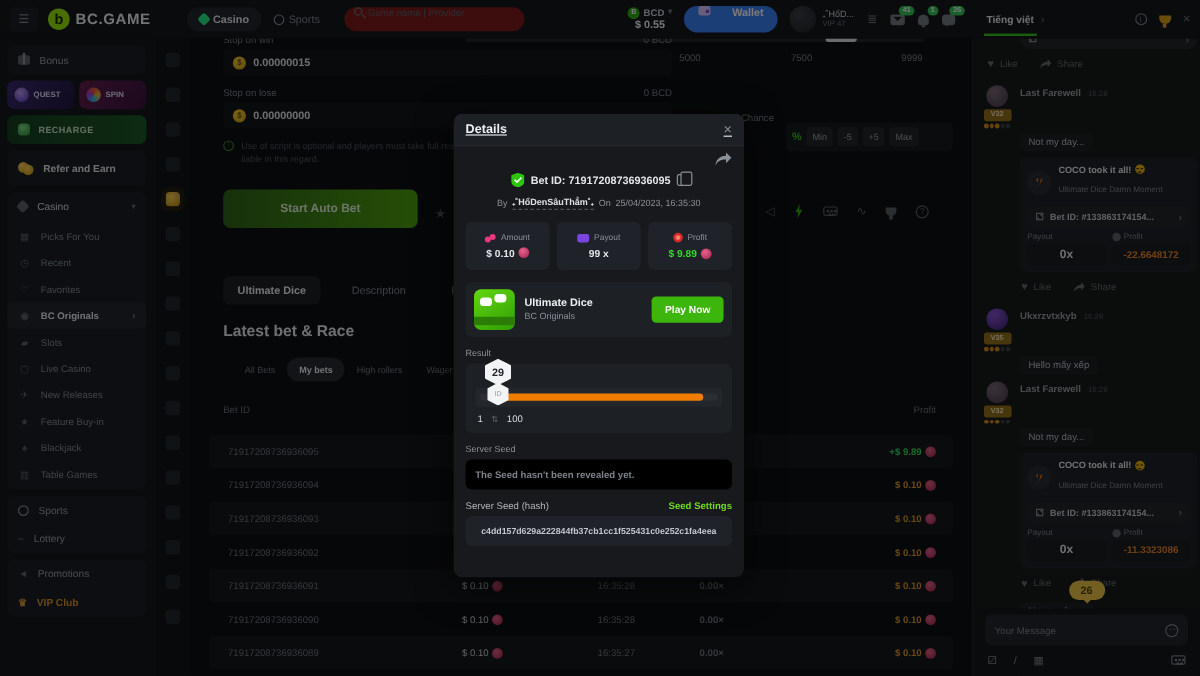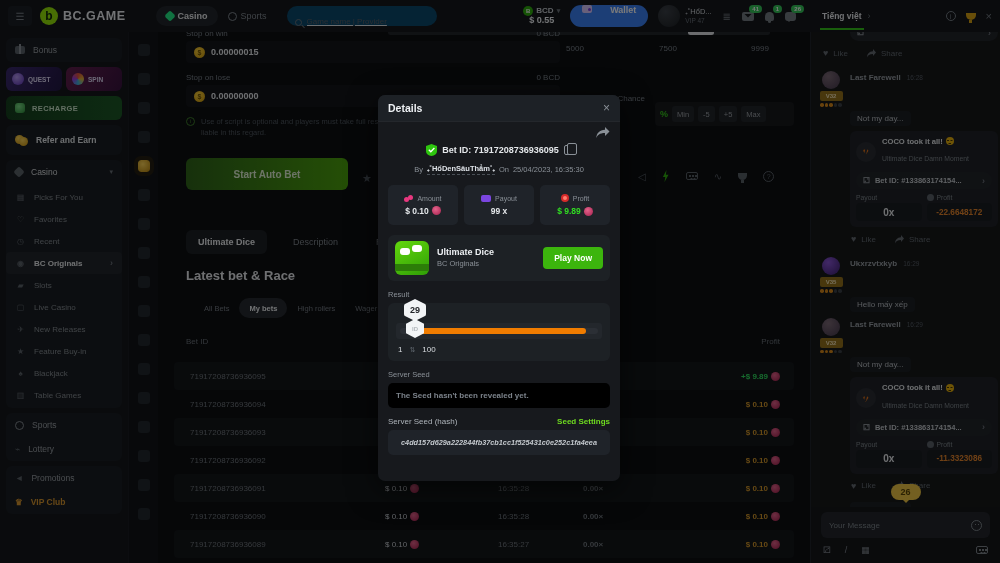--- a/index.html
+++ b/index.html
@@ -9,21 +9,21 @@
   
   .topbar { position:absolute; left:0; top:0; width:1000px; height:32px; background:#15181c; display:flex; align-items:center; padding:0 0 0 8px; z-index:10; }
   .burger { width:24px; height:20px; background:#1d2126; border-radius:4px; display:flex; align-items:center; justify-content:center; color:#7c838b; font-size:10px; margin-right:8px; }
   .logomark { width:18px; height:18px; border-radius:50%; background:#97e50a; color:#10260a; font-weight:bold; font-size:12px; display:flex; align-items:center; justify-content:center; margin-right:5px; }
   .logotext { font-size:12.5px; font-weight:bold; color:#eef1f4; letter-spacing:.5px; }
   .navpill { height:20px; border-radius:12px; display:flex; align-items:center; gap:4px; padding:0 10px; font-size:9px; font-weight:bold; color:#e8ebee; }
   .navpill.active { background:#23272c; }
   .navpill.ghost { color:#848b93; font-weight:normal; }
   .diamond { width:8px; height:8px; background:#24ee89; transform:rotate(45deg); border-radius:2px; }
   .ball { width:9px; height:9px; border-radius:50%; border:1px solid #848b93; }
-  .search { width:150px; height:20px; background:#0c4a6e; border-radius:11px; display:flex; align-items:flex-end; gap:5px; padding:0 8px; margin-left:10px;text-decoration:underline; }
+  .search { width:150px; height:20px; background:#7f1d1d; border-radius:11px; display:flex; align-items:flex-start; gap:5px; padding:0 8px; margin-left:10px; }
   .mglass { width:7px; height:7px; border:1.4px solid #6b727a; border-radius:50%; position:relative; flex:none; }
   .mglass::after { content:""; position:absolute; width:4px; height:1.4px; background:#6b727a; transform:rotate(45deg); left:5px; top:6px; }
   .search input { background:transparent; border:none; outline:none; color:#aab0b7; font-size:8px; width:120px; font-family:"Liberation Sans",sans-serif; }
   .search input::placeholder { color:#596067; }
   .cur { margin-left:auto; text-align:center; line-height:1.1; }
   .curtop { display:flex; align-items:center; gap:3px; font-size:8px; font-weight:bold; color:#c9ced4; }
   .coin-g { width:10px; height:10px; border-radius:50%; background:#2fae0e; color:#fff; font-size:6px; font-weight:bold; display:flex; align-items:center; justify-content:center; }
   .caret { color:#6b727a; font-size:7px; }
   .balance { font-size:9px; font-weight:bold; color:#eef1f4; }
   .wallet { height:22px; background:#3b82f6; border-radius:13px; display:flex; align-items:flex-start; gap:18px; padding:0 12px; margin:0 10px; font-size:9px; font-weight:bold; color:#fff; }
@@ -123,21 +123,21 @@
   .td.prof { right:14px; font-weight:bold; }
   .prof.win { color:#2fe060; }
   .prof.loss { color:#d79a2b; }
   .coin-r { width:9px; height:9px; border-radius:50%; background:radial-gradient(circle at 40% 35%,#e4628b,#a3204d); flex:none; }
 
   
   .overlay { position:absolute; inset:0; background:rgba(0,0,0,.52); z-index:40; }
 
   
   .modal { position:absolute; left:378px; top:95px; width:242px; height:386px; background:#17191d; border-radius:7px; z-index:50; overflow:hidden; box-shadow:0 8px 30px rgba(0,0,0,.6); }
-  .mhead { height:27px; background:#1d2126; display:flex; align-items:center; padding:0 10px; border-bottom:1px solid #24272c; }
+  .mhead { height:27px; background:#1d2126; display:flex; align-items:center; padding:0 10px; border-bottom:1px solid #24272c;text-decoration:underline; }
   .mtitle { font-size:10.5px; font-weight:bold; color:#eef1f4; }
   .mclose { margin-left:auto; color:#8a9097; font-size:12px; }
   .mbody { padding:4px 10px 10px; }
   .sharerow { display:flex; justify-content:flex-end; height:16px; }
   .bidrow { display:flex; align-items:center; justify-content:center; gap:5px; margin-top:2px; }
   .shield { width:11px; height:12px; flex:none; }
   .bid { font-size:9px; font-weight:bold; color:#e4e7ea; }
   .copy { width:8px; height:10px; border:1px solid #8a9097; border-radius:2px; position:relative; flex:none; }
   .copy::after { content:""; position:absolute; left:2px; top:-3px; width:8px; height:10px; border:1px solid #8a9097; border-radius:2px; background:#17191d; }
   .byrow { display:flex; align-items:center; justify-content:center; gap:4px; margin-top:7px; font-size:7.5px; color:#8a9097; }
@@ -168,21 +168,21 @@
   .hex.handle { left:18px; top:16px; width:18px; height:19px; color:#b3b8bd; font-size:6px; }
   .trackwrap { position:absolute; left:8px; right:8px; top:20px; height:16px; background:#23272c; border-radius:3px; }
   .track { position:absolute; left:4px; right:4px; top:5px; height:6px; background:#2b2f35; border-radius:3px; }
   .fill { position:absolute; left:9%; width:85%; top:0; height:6px; background:#f07c00; border-radius:3px; }
   .rangerow { position:absolute; left:10px; top:42px; display:flex; align-items:center; gap:7px; font-size:8px; color:#d7dbdf; }
   .updn { color:#5c636b; font-size:7px; }
   .seedbox { margin-top:4px; background:#000000; border-radius:5px; padding:8px; font-size:8px; color:#7b828a;font-weight:bold; }
   .hashhead { margin-top:9px; display:flex; justify-content:space-between; align-items:center; }
   .hashlabel { font-size:8px; color:#aeb4ba; }
   .seedset { font-size:8px; font-weight:bold; color:#6fdb1f; }
-  .hashbox { margin-top:4px; background:#1f2329; border-radius:5px; padding:8px 4px; font-size:7.3px; font-weight:bold; color:#c3c8cd; white-space:nowrap; overflow:hidden; text-align:center;font-style:italic; }
+  .hashbox { margin-top:4px; background:#1f2329; border-radius:5px; padding:8px 4px; font-size:7.3px; font-weight:bold; color:#c3c8cd; white-space:nowrap; overflow:hidden; text-align:center; }
 
   
   .chat { position:absolute; left:810px; top:32px; width:190px; height:531px; background:#17191b; border-left:1px solid #20242a; overflow:hidden; z-index:5; }
   .msgs { padding:0 8px; }
   .pillbet { background:#23262b; border-radius:9px; height:17px; display:flex; align-items:center; gap:5px; padding:0 7px; font-size:7.5px; font-weight:bold; color:#c7ccd1; }
   .pillbet .chev { margin-left:auto; }
   .die { color:#8a9097; font-size:8px; }
   .actions { display:flex; align-items:center; gap:18px; padding:7px 4px; font-size:8px; color:#666d74; }
   .act { display:flex; align-items:center; gap:5px; }
   .heart { color:#666d74; font-size:9px; }
@@ -312,26 +312,26 @@
       <span class="diamond" style="background:#5d646c"></span>
       <span>Casino</span>
       <span class="caret">▾</span>
     </div>
     <div class="menu">
       <div class="mitem">
           <span class="mi">▦</span>
           <span>Picks For You</span>
         </div>
       <div class="mitem">
+          <span class="mi">◷</span>
+          <span>Recent</span>
+        </div>
+      <div class="mitem">
           <span class="mi">♡</span>
           <span>Favorites</span>
-        </div>
-      <div class="mitem">
-          <span class="mi">◷</span>
-          <span>Recent</span>
         </div>
       <div class="mitem on">
           <span class="mi">◉</span>
           <span>BC Originals</span>
           <span class="chev">›</span>
         </div>
       <div class="mitem">
           <span class="mi">▰</span>
           <span>Slots</span>
         </div>

